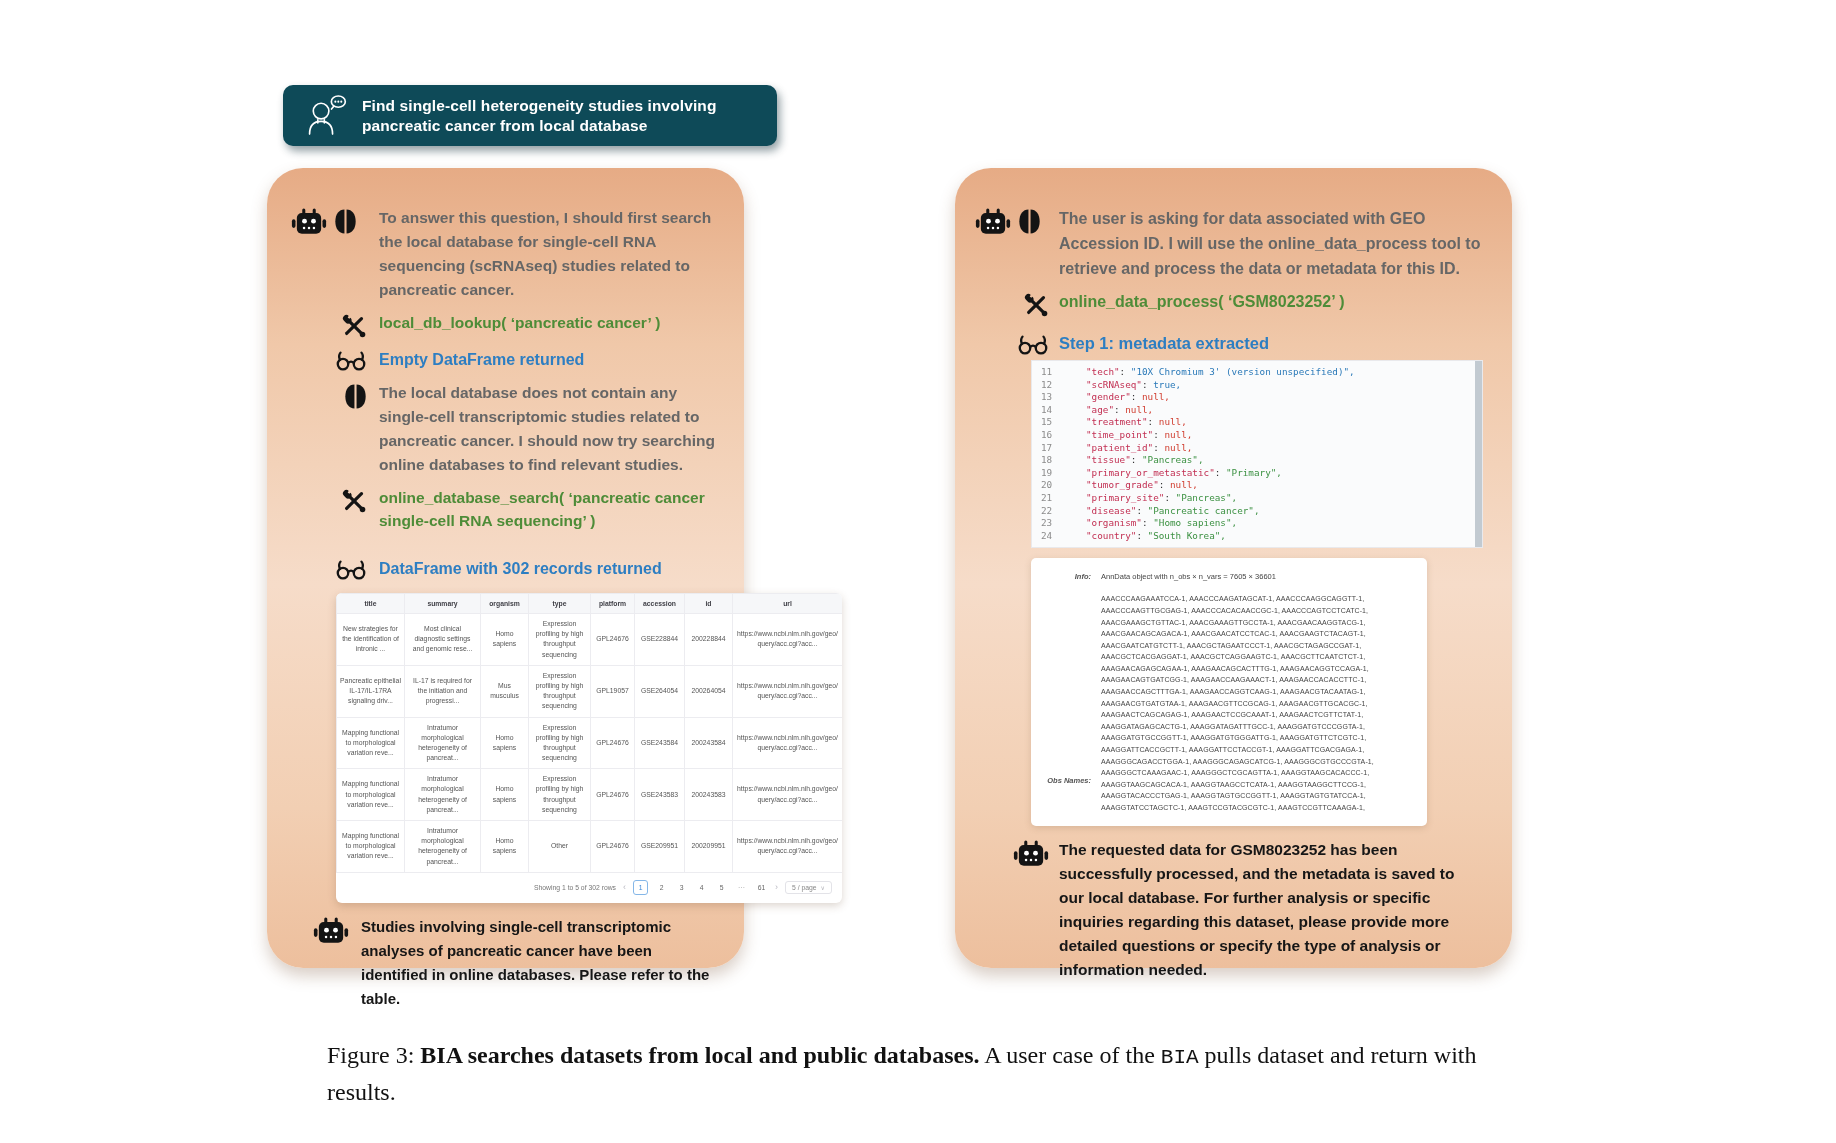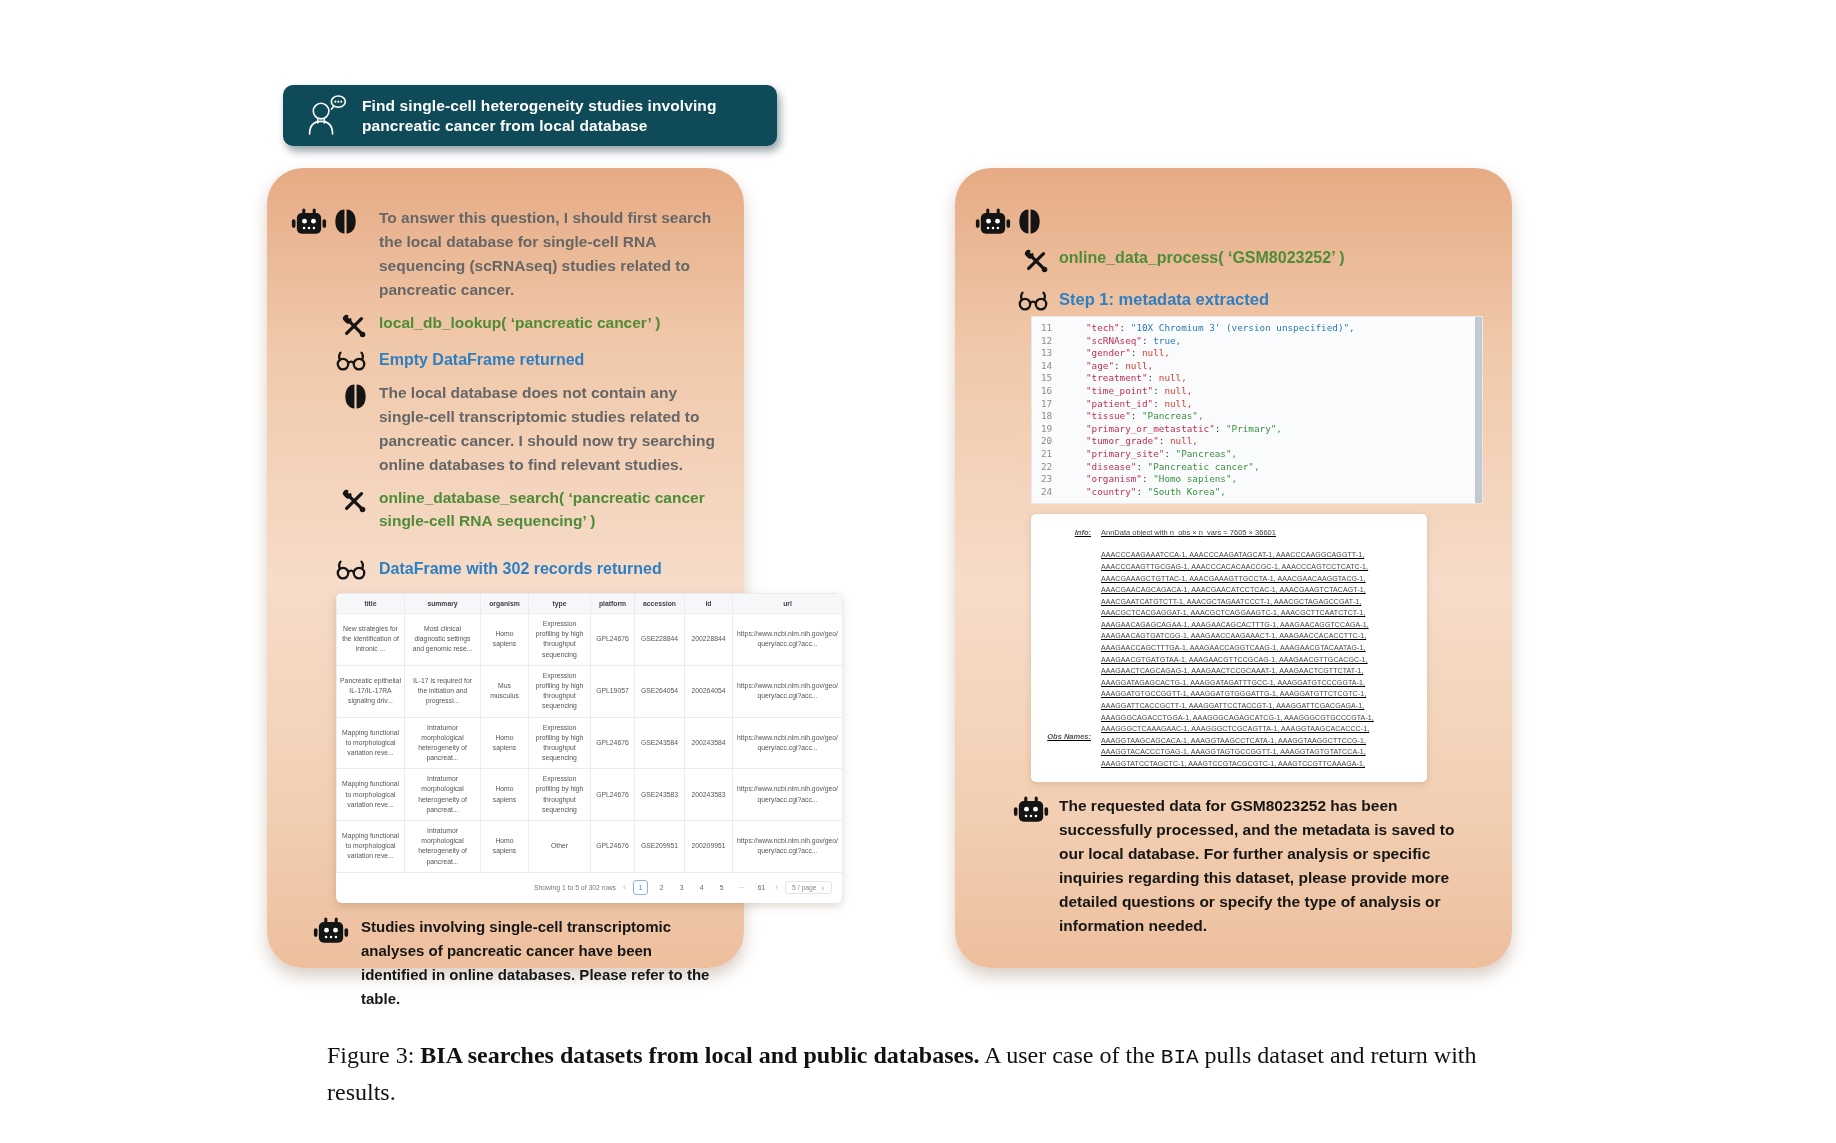--- a/index.html
+++ b/index.html
@@ -66,21 +66,21 @@
   .ln{display:inline-block;width:28px;color:#8b8b8b;padding-left:9px;}
   .ck{color:#c22f52;margin-left:17px;}
   .cp{color:#333;}
   .v-blue{color:#2a79b8;}
   .v-red{color:#d03c2e;}
   .v-green{color:#3c9142;}
 
   
   .ann-card{margin:8px 0 12px 56px;width:396px;box-sizing:border-box;background:#fff;border-radius:5px;
             box-shadow:0 2px 7px rgba(100,70,40,.18);padding:13px 14px 12px 8px;
-            display:grid;grid-template-columns:52px 1fr;row-gap:11px;column-gap:10px;text-decoration:underline;}
+            display:grid;grid-template-columns:52px 1fr;row-gap:11px;column-gap:10px;}
   .ann-label{font-style:italic;color:#555;font-size:7.5px;font-weight:bold;text-align:right;line-height:11px;}
   .ann-label.obs{align-self:end;padding-bottom:28px;}
   .ann-info{font-size:7.5px;color:#444;padding-top:1px;}
   .ann-obs{font-size:7px;color:#444;line-height:11.6px;letter-spacing:.1px;}
 
   
   .caption{position:absolute;left:327px;top:1038px;width:1215px;font-family:"Liberation Serif",serif;
            font-size:24px;line-height:35px;color:#111;}
   .caption .mono{font-family:"Liberation Mono",monospace;font-size:21px;}
 
@@ -347,20 +347,21 @@
     <circle cx="25.5" cy="22" r="1.4" fill="#fff"></circle>
   </svg>
 </span>
           <span>
   <svg viewBox="0 0 26 30" width="23" height="27">
     <path d="M11.8 1.5 C5.5 1.5 1.5 7 1.5 15 C1.5 23 5.5 28.5 11.8 28.5 Z" fill="#141414"></path>
     <path d="M14.2 1.5 C20.5 1.5 24.5 7 24.5 15 C24.5 23 20.5 28.5 14.2 28.5 Z" fill="#141414"></path>
   </svg>
 </span>
         </div>
+      <div class="txt gray">The user is asking for data associated with GEO Accession ID. I will use the online_data_process tool to retrieve and process the data or metadata for this ID.</div>
     </div>
     <div class="row">
       <div class="icons">
           <span>
   <svg viewBox="0 0 28 28" width="26" height="26">
     <g fill="#141414">
       <rect x="12.4" y="1" width="3.4" height="26" rx="1.7" transform="rotate(45 14 14)"></rect>
       <rect x="12.4" y="1" width="3.4" height="26" rx="1.7" transform="rotate(-45 14 14)"></rect>
       <path d="M3.2 8.4 a3.6 3.6 0 1 1 5.2 -5.2 l-1.5 1.7 1.6 1.6 1.7-1.5 a3.6 3.6 0 0 1 -5.2 5.2 Z"></path>
       <circle cx="23.2" cy="23.2" r="3"></circle>

